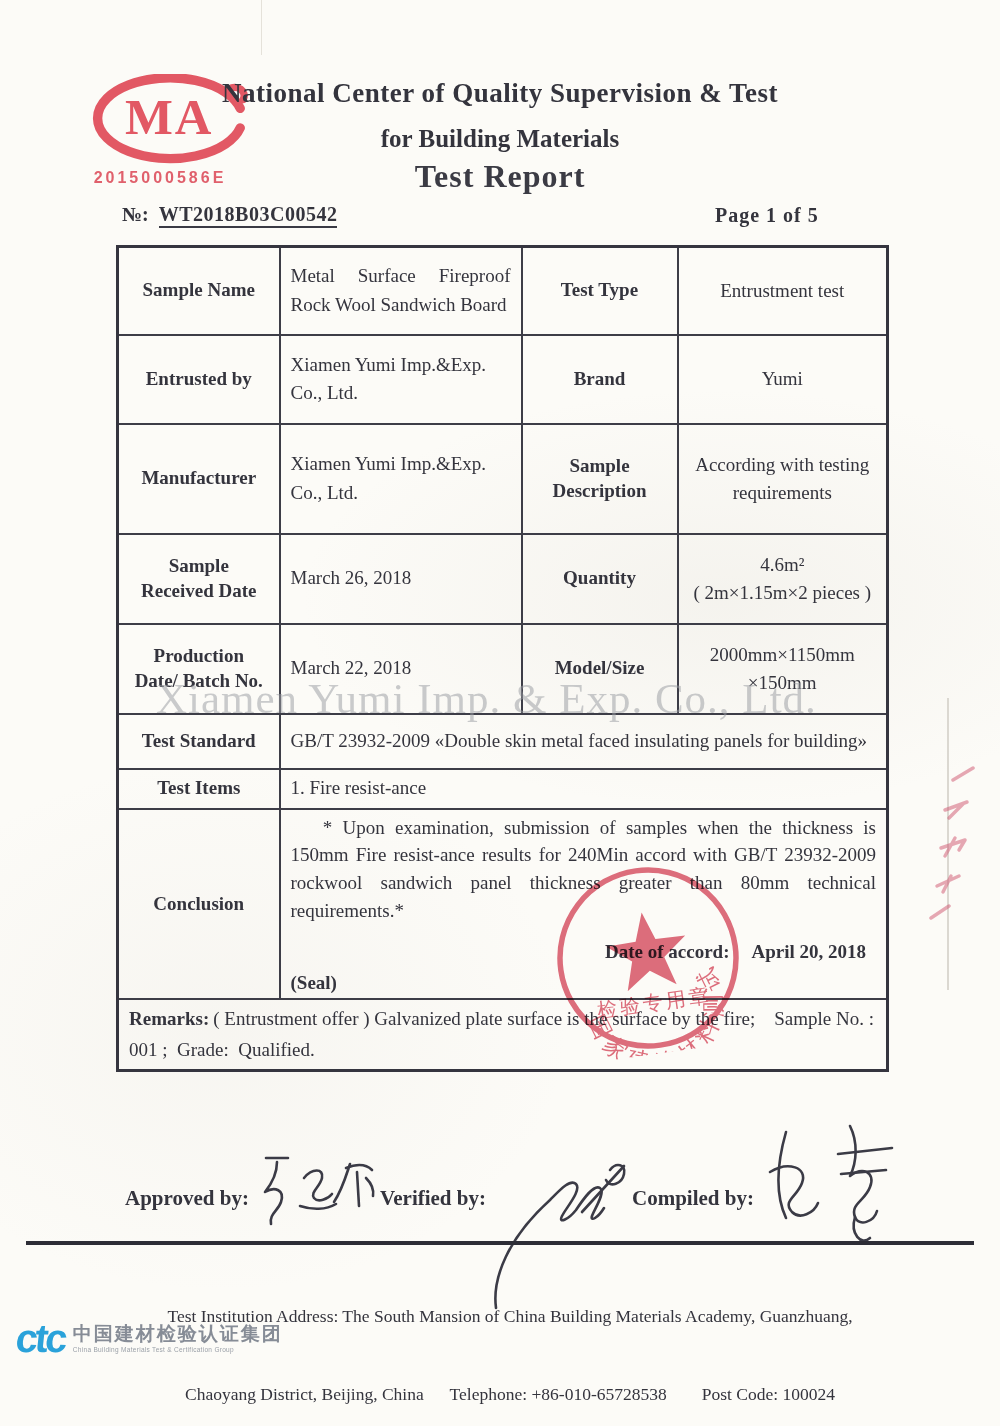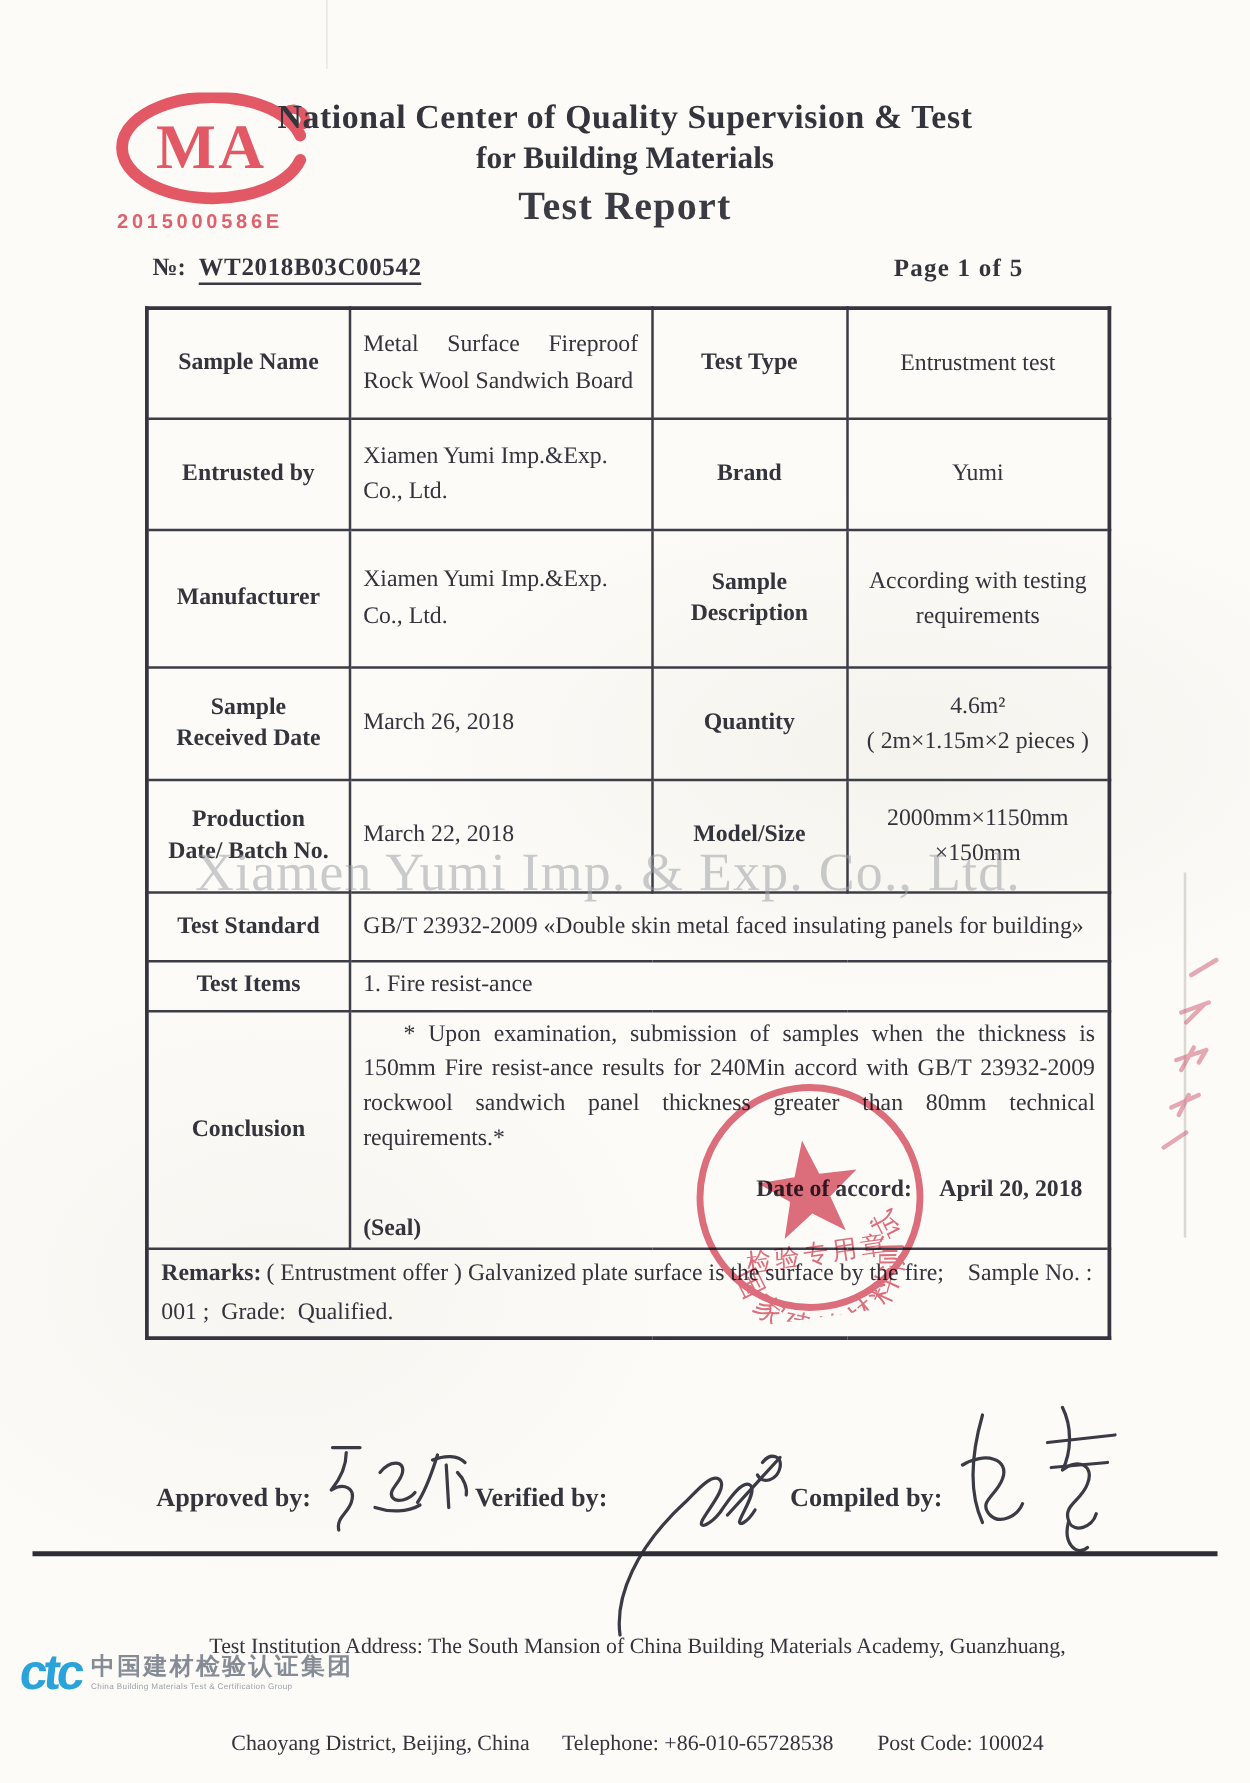--- a/index.html
+++ b/index.html
@@ -20,21 +20,21 @@
   }
   .abs { position:absolute; }
 
   
   .cma-logo { left:90px; top:74px; width:160px; height:94px; }
   .cma-number { left:66px; top:169px; width:188px; text-align:center;
     color:#e0606c; font-size:16px; font-weight:bold; letter-spacing:3px;
     font-family:"Liberation Sans","DejaVu Sans",sans-serif; }
   .title-block { left:130px; top:78px; width:740px; text-align:center; }
   .org-line1 { font-size:27px; font-weight:bold; letter-spacing:0.5px; }
-  .org-line2 { font-size:25px; font-weight:bold; margin-top:4px; }
+  .org-line2 { font-size:25px; font-weight:bold; margin-top:16px; }
   .doc-title { font-size:32px; font-weight:bold; letter-spacing:1px; margin-top:5px; color:#3b3b44; }
 
   .report-no { left:122px; top:203px; font-size:20px; font-weight:bold; }
   .report-no .no-sign { margin-right:10px; }
   .report-no .no-value { border-bottom:2px solid #3a3a44; padding-bottom:1px; letter-spacing:0.5px; }
   .page-label { left:715px; top:204px; font-size:20px; font-weight:bold; letter-spacing:1px; }
 
   
   table.report { left:116px; top:245px; position:absolute; width:770px;
     border-collapse:collapse; table-layout:fixed; }

